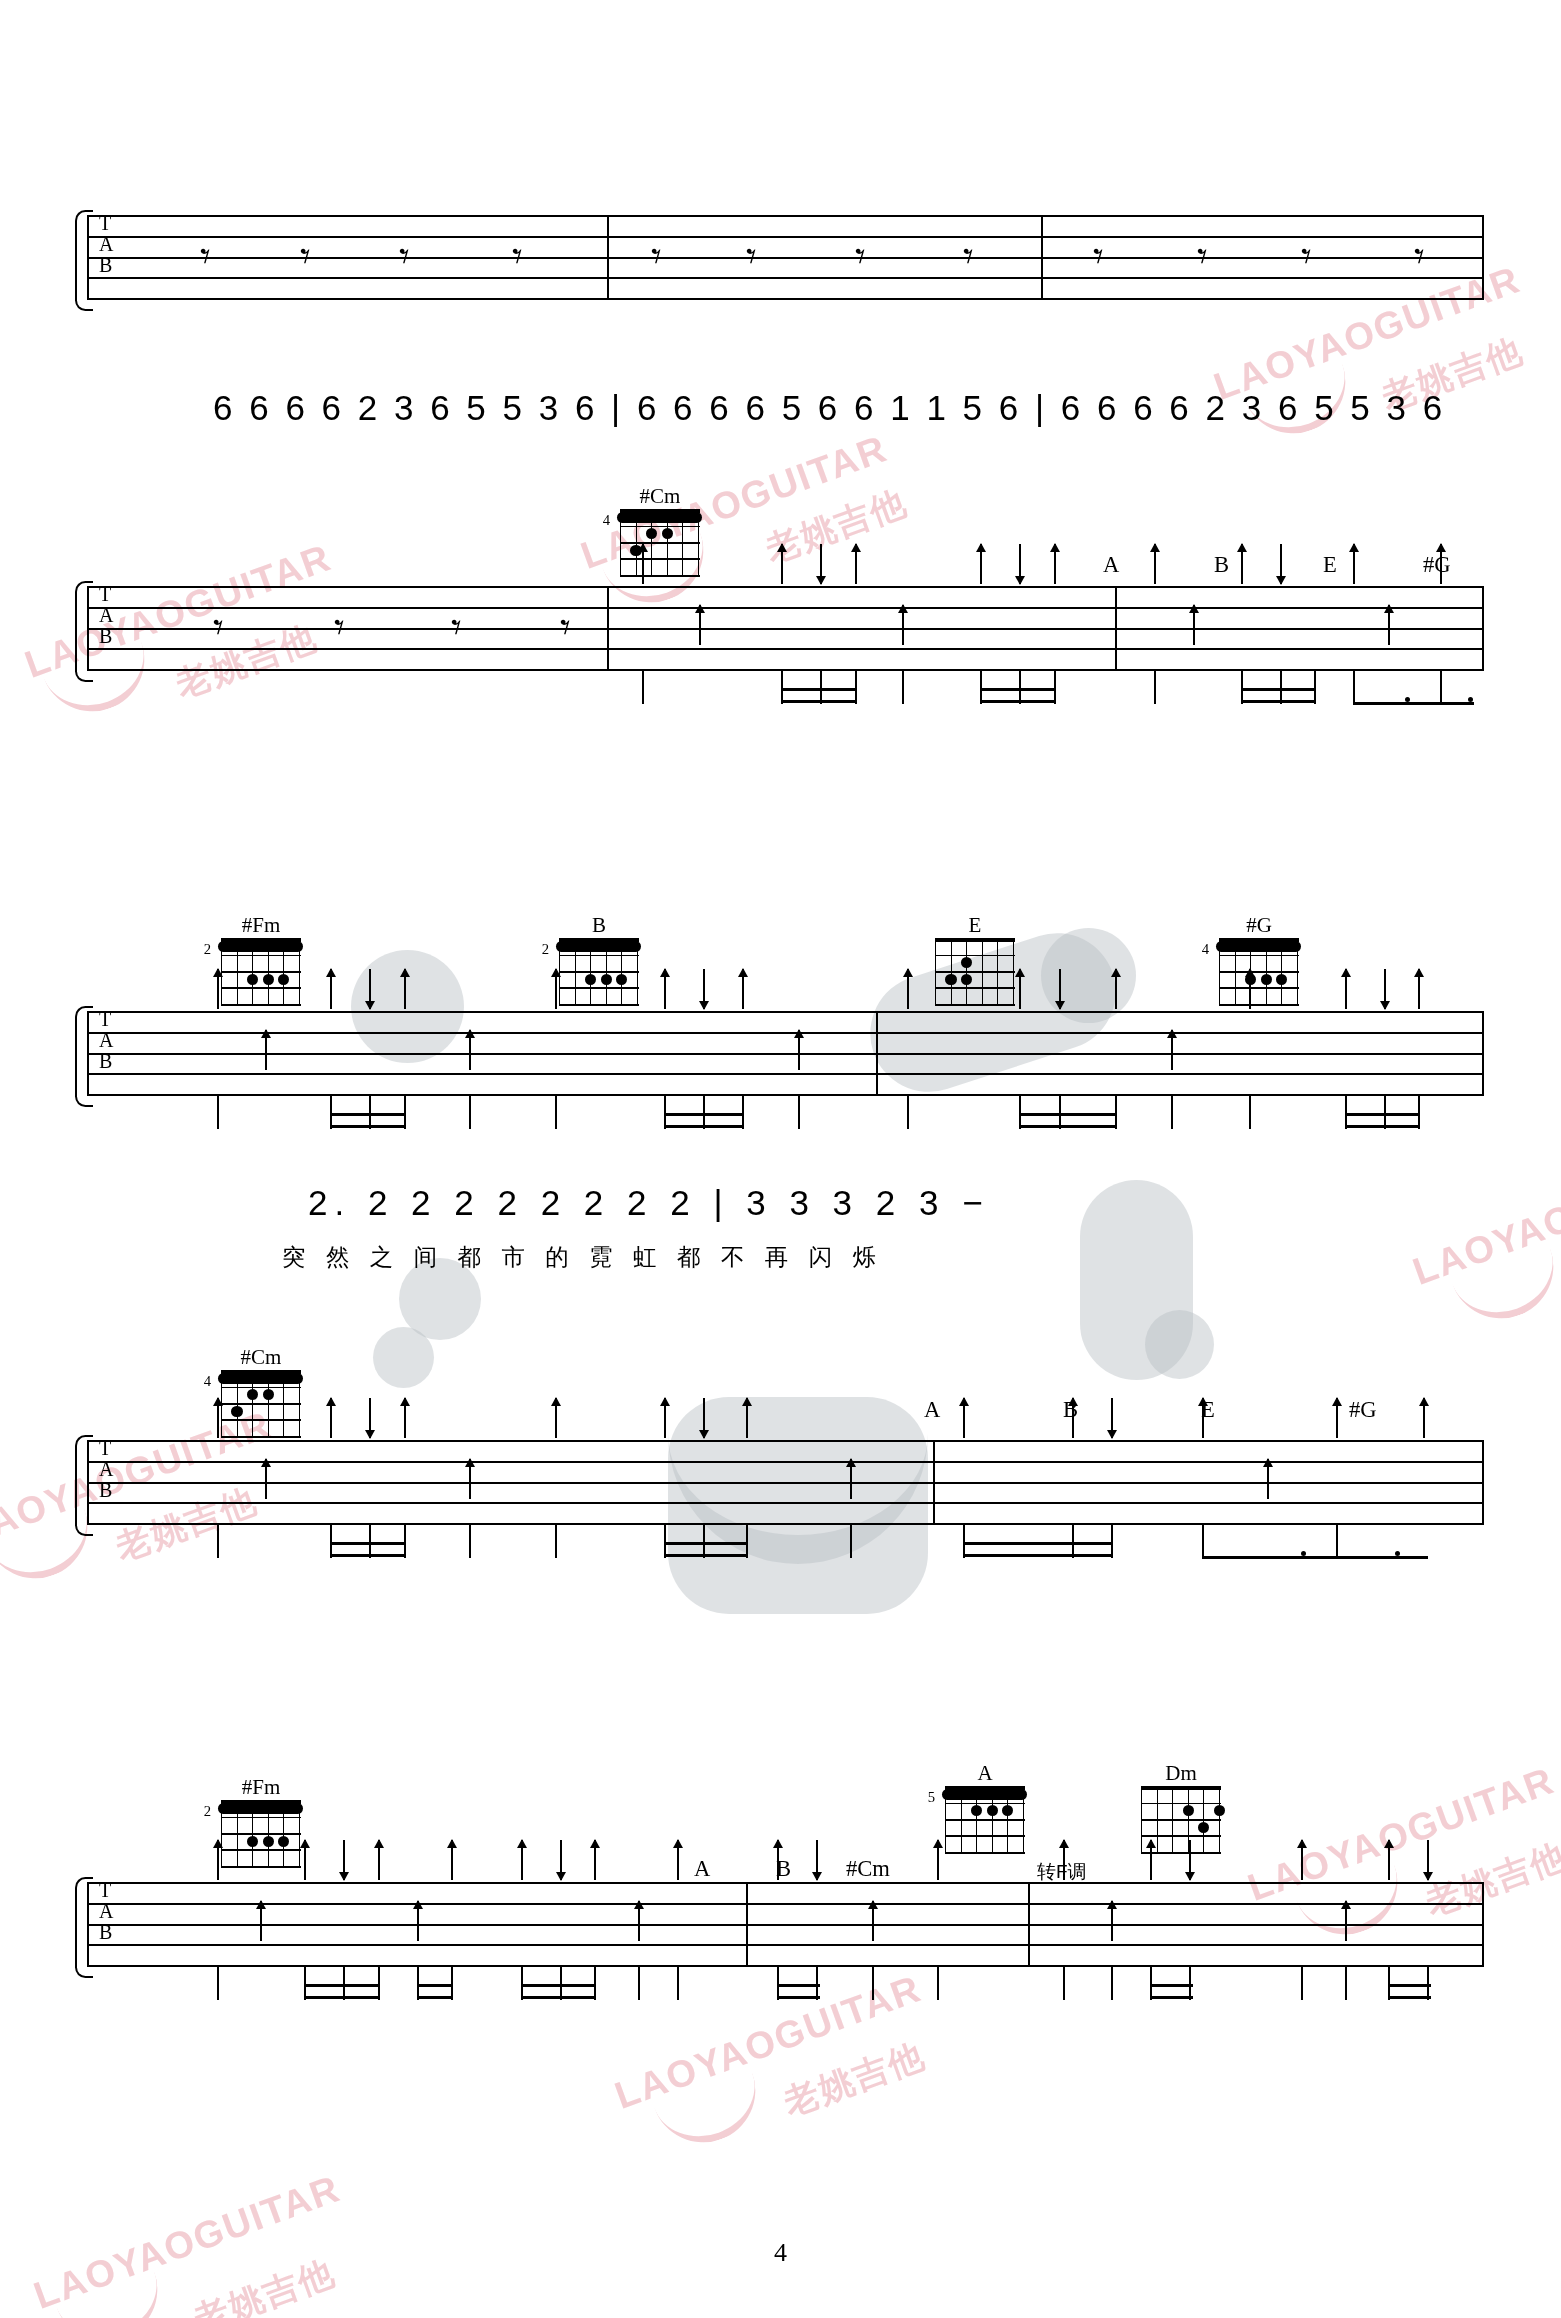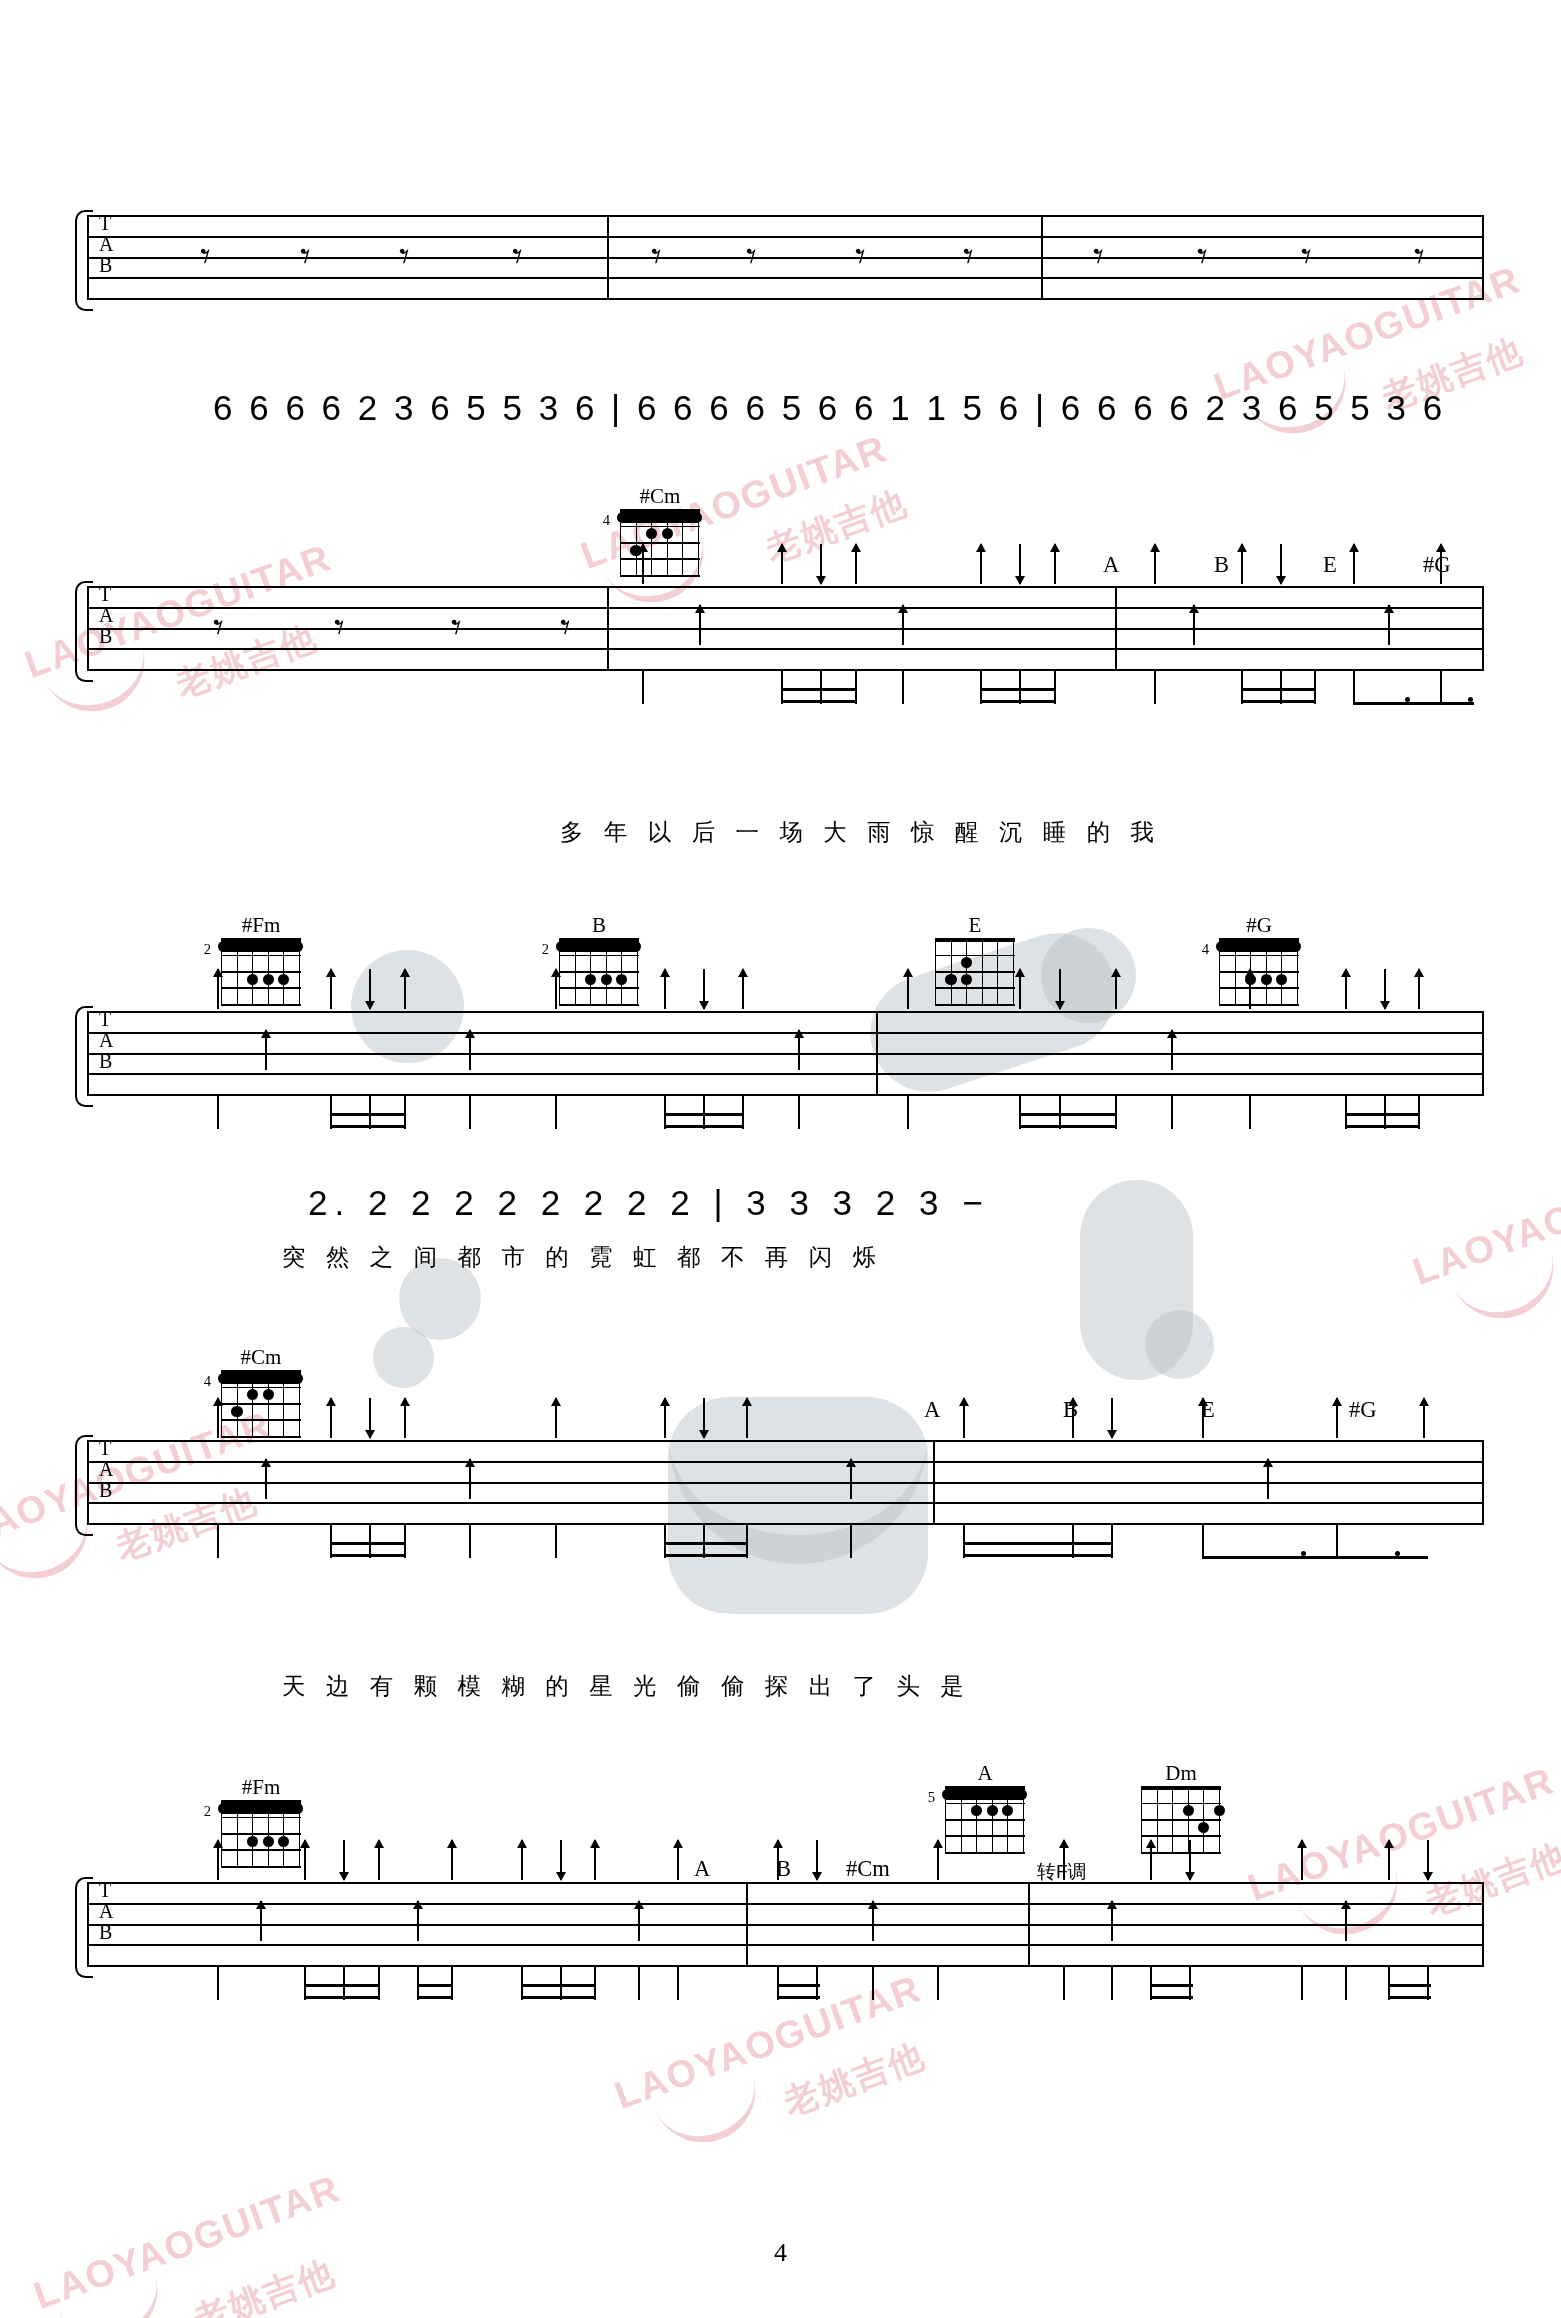--- a/index.html
+++ b/index.html
@@ -339,21 +339,20 @@
       <div class="stem" style="left:1193px;top:85px;height:33px;"></div>
       <div class="stem" style="left:1227px;top:85px;height:33px;"></div>
       <div class="beam" style="left:1154px;top:102px;width:75px;"></div>
       <div class="beam" style="left:1154px;top:114px;width:75px;"></div>
       <div class="stem" style="left:1266px;top:85px;height:33px;"></div>
       <div class="stem" style="left:1353px;top:85px;height:33px;"></div>
       <div class="dotnote" style="left:1318px;top:111px;"></div>
       <div class="dotnote" style="left:1381px;top:111px;"></div>
       <div class="beam" style="left:1266px;top:116px;width:121px;"></div>
     </div>
-    <div class="lyric" style="left:473px;top:230px;">多 年 以 后 一 场 大 雨 惊 醒 沉 睡 的 我</div>
   </div>
 
   <div class="chord" style="left:221px;top:913px;">
     <div class="name">#Fm</div>
     <div class="grid">
       <div class="h top" style="top:0;"></div>
         <div class="h" style="top:16.5px;"></div>
       <div class="h" style="top:33px;"></div>
         <div class="h" style="top:49px;"></div>
       <div class="h" style="top:66px;"></div>
@@ -582,21 +581,20 @@
       <div class="stem" style="left:985px;top:85px;height:33px;"></div>
       <div class="stem" style="left:1024px;top:85px;height:33px;"></div>
       <div class="beam" style="left:876px;top:102px;width:149px;"></div>
       <div class="beam" style="left:876px;top:114px;width:149px;"></div>
       <div class="stem" style="left:1115px;top:85px;height:33px;"></div>
       <div class="stem" style="left:1249px;top:85px;height:33px;"></div>
       <div class="dotnote" style="left:1214px;top:111px;"></div>
       <div class="dotnote" style="left:1308px;top:111px;"></div>
       <div class="beam" style="left:1115px;top:116px;width:226px;"></div>
     </div>
-    <div class="lyric" style="left:195px;top:230px;">天 边 有 颗 模 糊 的 星 光 偷 偷 探 出 了 头 是</div>
   </div>
 
   <div class="chord" style="left:221px;top:1775px;">
     <div class="name">#Fm</div>
     <div class="grid">
       <div class="h top" style="top:0;"></div>
         <div class="h" style="top:16.5px;"></div>
       <div class="h" style="top:33px;"></div>
         <div class="h" style="top:49px;"></div>
       <div class="h" style="top:66px;"></div>

